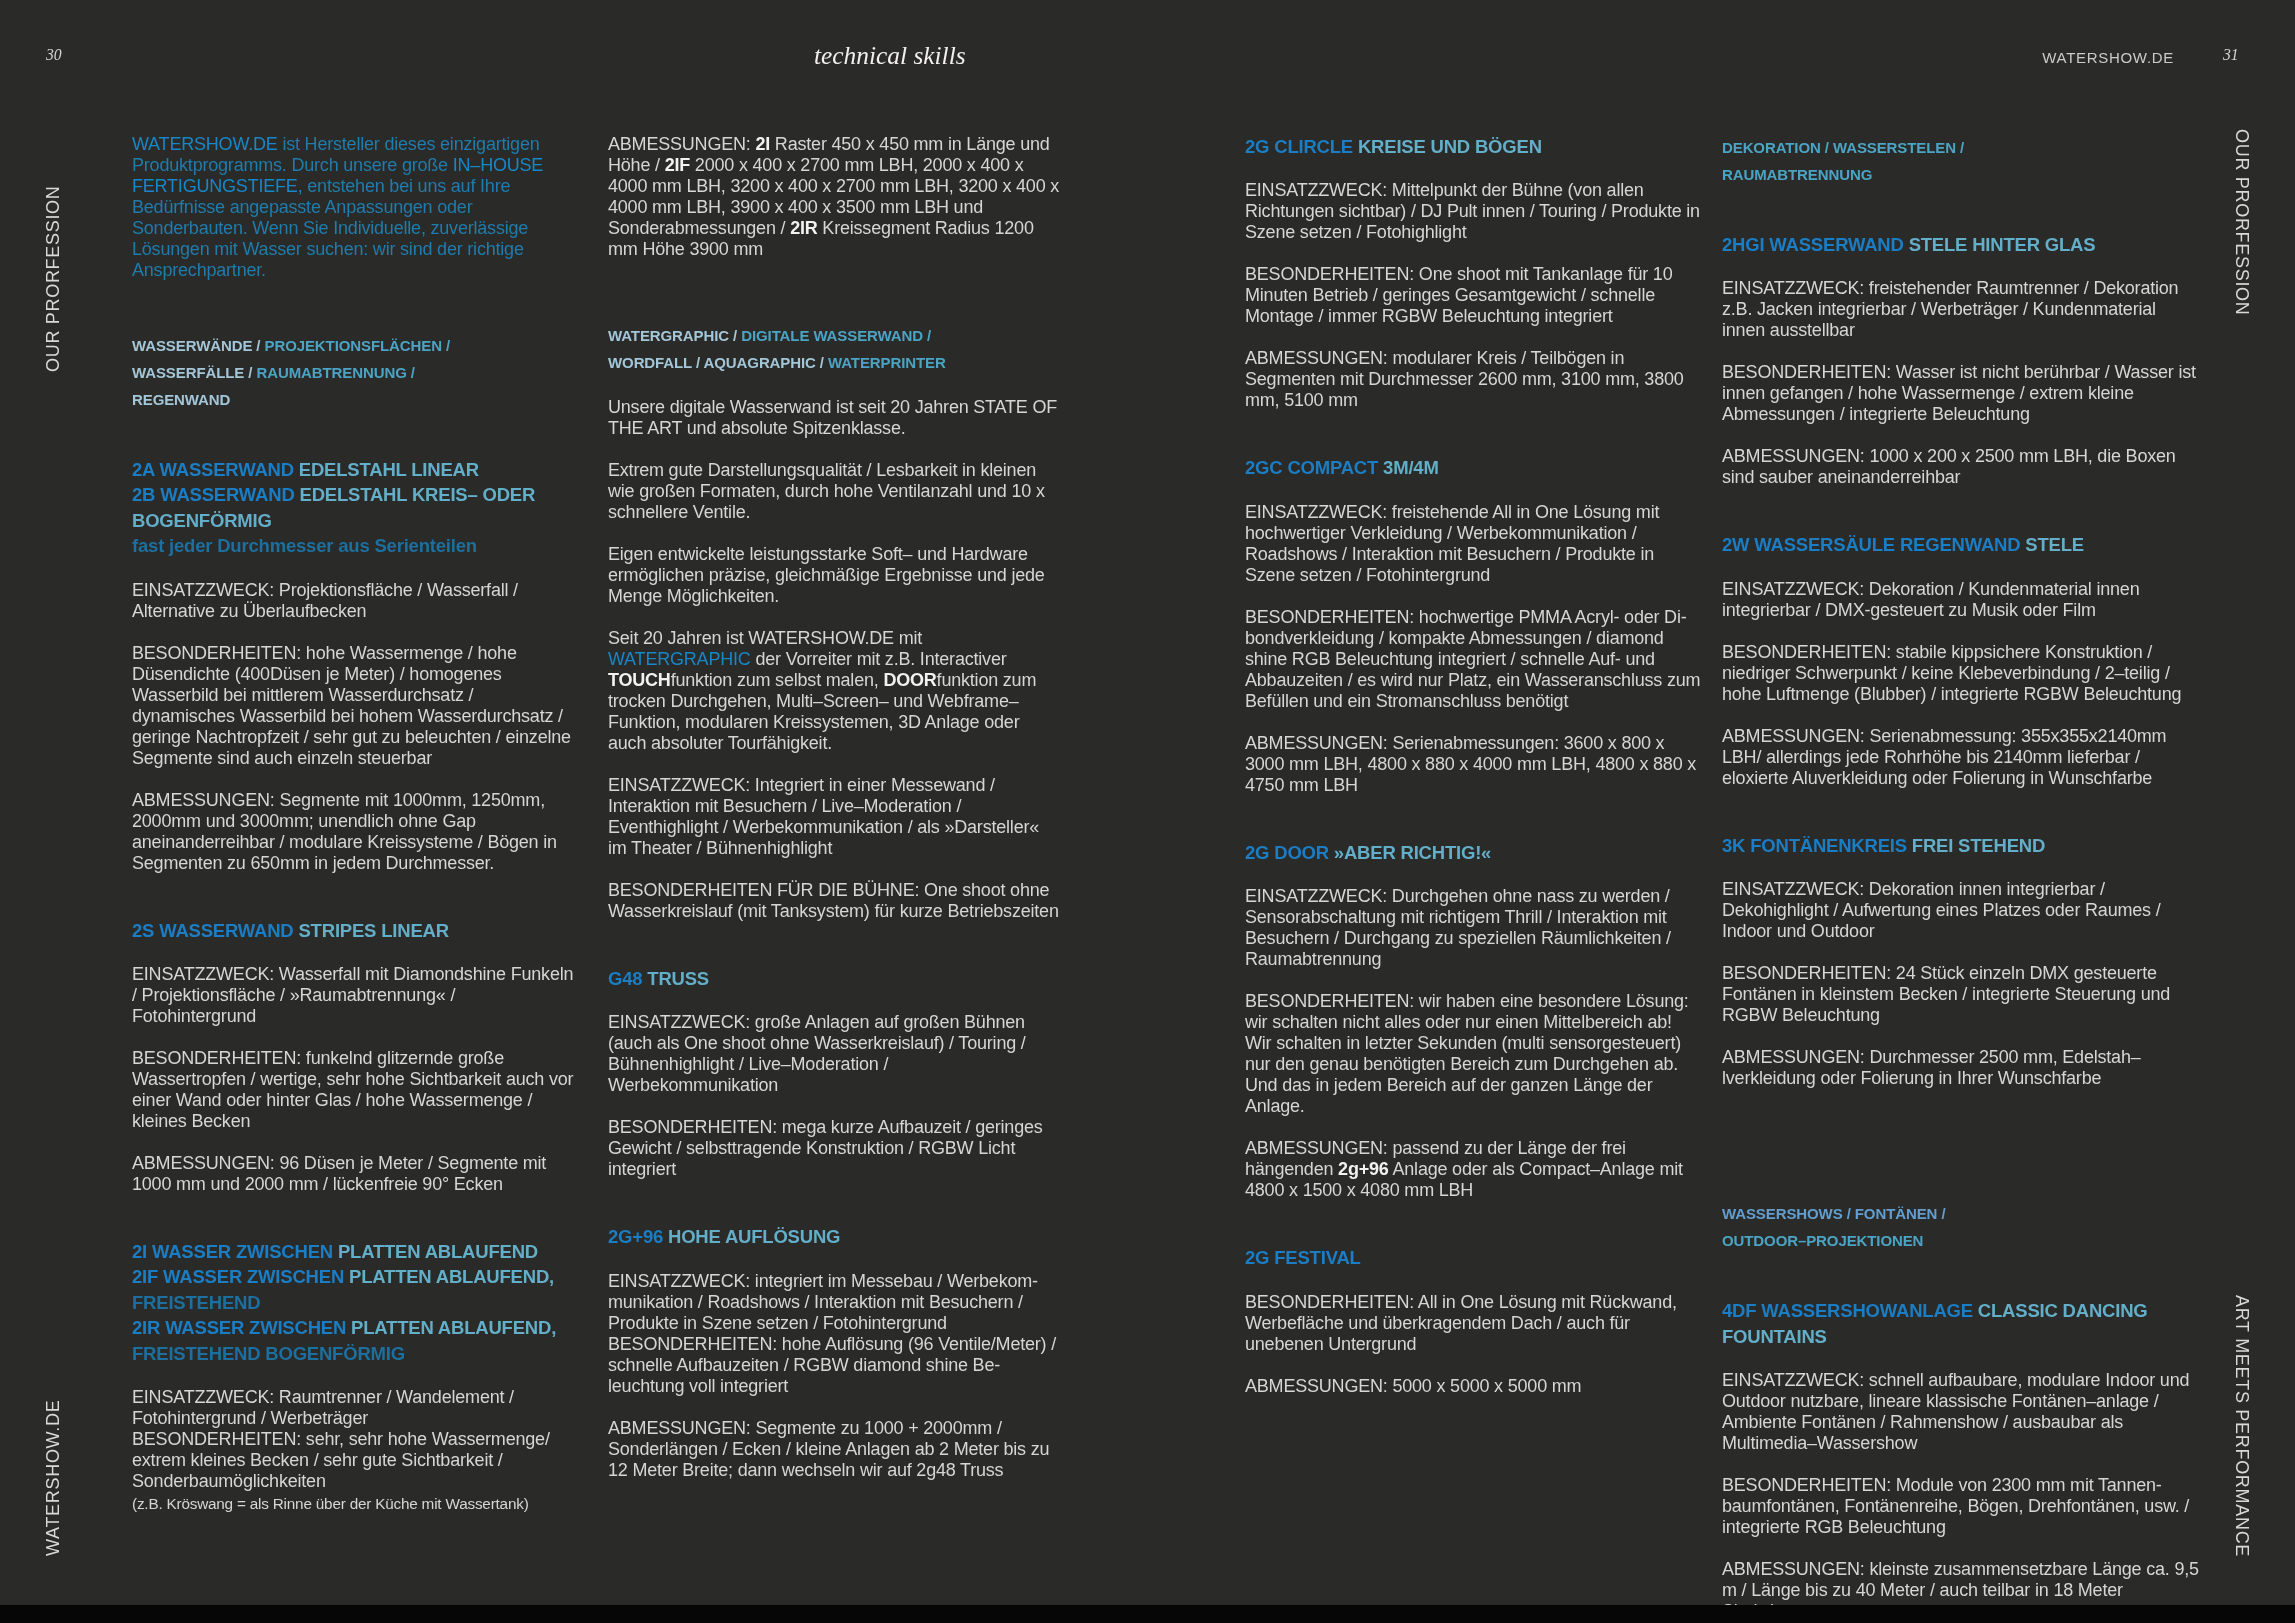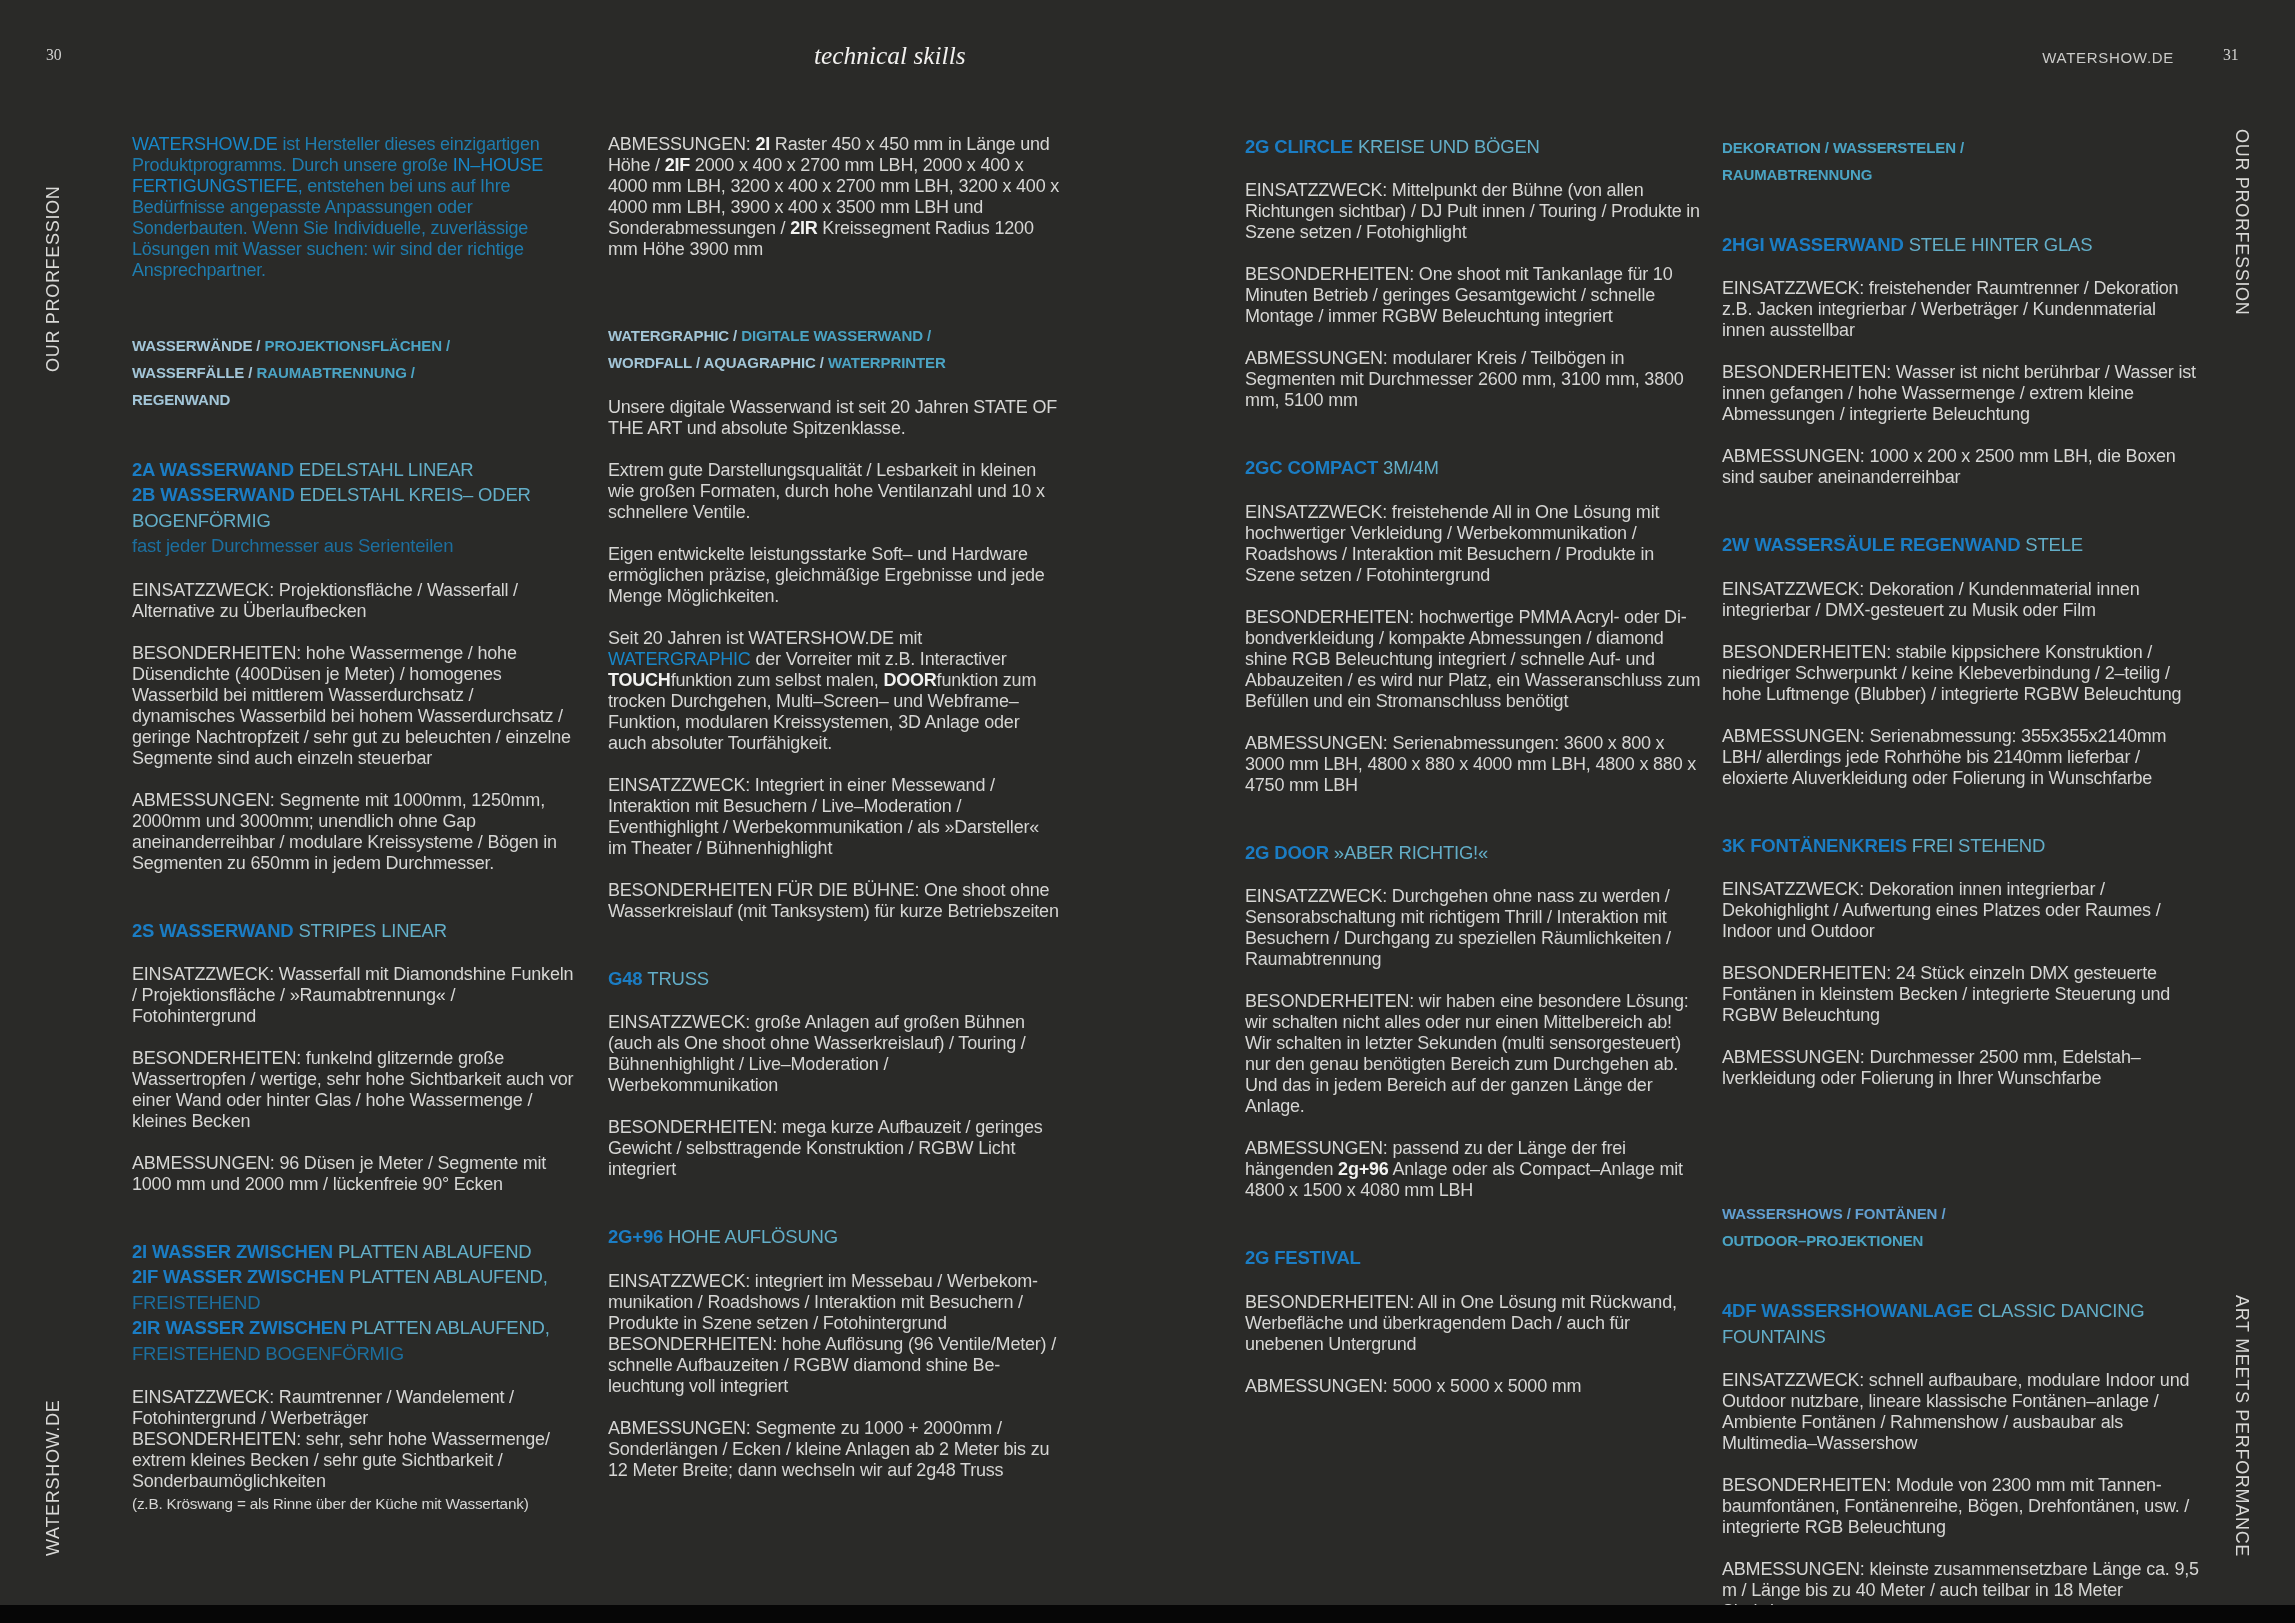--- a/index.html
+++ b/index.html
@@ -2,21 +2,21 @@
 <html style="--bg: #2a2a28; --footer: #060606; --body: #d6d6d4; --bold: #f2f2f0; --blue: #1b7dc4; --blue-reg: #1887c8; --teal: #63aec8; --pale: #a3c6d8; --tealh: #4ba4c4; --steel: #629fd0; --darkblue: #1c6f9f; --intro: #1f7cad; --intro-em: #1887c8;font-size:7.4px"><head>
 <meta charset="utf-8">
 <style>
   html,body{margin:0;padding:0}
   body{
     width:2295px;height:1623px;position:relative;overflow:hidden;
     background:var(--bg,#2a2a28);
     font-family:"Liberation Sans",sans-serif;
   }
   
-  .pagenum{position:absolute;top:46px;font-family:"Liberation Serif",serif;font-size:15.7px;color:#d2d2d0}
+  .pagenum{position:absolute;top:46px;font-family:"Liberation Serif",serif;font-style:italic;font-size:15.7px;color:#d2d2d0}
   #page-left{left:46px}
   #page-right{left:2223px}
   #spread-title{position:absolute;left:814px;top:41px;width:315px;
     font-family:"Liberation Serif",serif;font-style:italic;font-size:25.4px;color:#f1f0ee}
   #brand-top{position:absolute;left:1980px;top:49px;width:194px;text-align:right;
     font-size:15px;letter-spacing:0.7px;color:#cbcbc9}
   
   .vtext{position:absolute;font-size:18px;letter-spacing:0.7px;color:#d9d9d7;white-space:nowrap}
   .v-up{writing-mode:vertical-rl;transform:rotate(180deg)}
   .v-down{writing-mode:vertical-rl}
@@ -28,21 +28,21 @@
   .col{position:absolute;top:129px;font-size:18px;line-height:21px;letter-spacing:-0.2px;color:var(--body)}
   #col1{left:132px;width:447px}
   #col2{left:608px;width:453px}
   #col3{left:1245px;width:456px}
   #col4{left:1722px;width:481px}
   .block{margin:0 0 21px}
   .para{margin-bottom:21px}
   .para.tight{margin-bottom:0}
   .note{font-size:15.3px;line-height:19.4px;margin-top:1.9px}
   .sub{font-size:18.5px;line-height:25.4px;margin:44px 0 21px;font-weight:bold}
-  .sub .s-teal,.sub .s-db{font-weight:normal}
+  .sub .s-teal,.sub .s-db{font-weight:bold}
   .heading{font-size:15px;line-height:27px;font-weight:bold;margin:51px 0 21px;letter-spacing:-0.1px}
   .heading.gap-lg{margin-top:62px}
   .heading.gap-xl{margin-top:111px}
   .intro{margin-bottom:0;line-height:21px}
   .col > .block:first-child{margin-top:5px}
   
   .s-b{color:var(--body)}
   .s-bb{color:var(--bold);font-weight:bold}
   .s-blue{color:var(--blue)}
   .s-bluereg{color:var(--blue-reg)}

